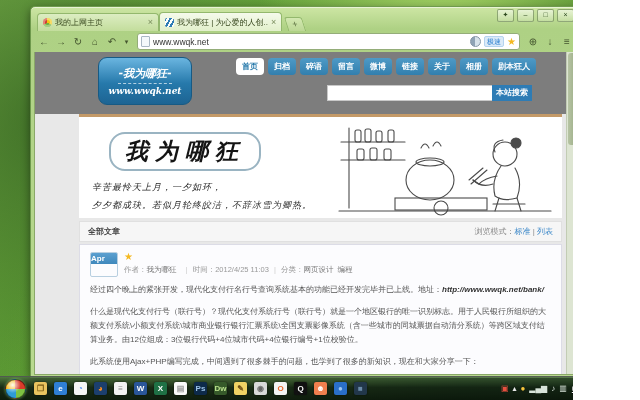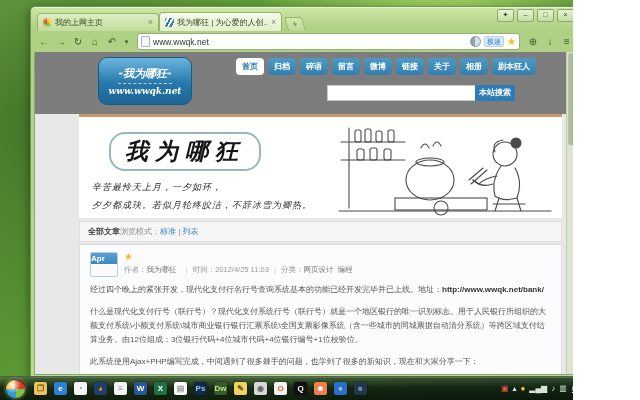--- a/index.html
+++ b/index.html
@@ -53,46 +53,46 @@
     background:linear-gradient(#6ab5e0,#2679ab 55%,#1d6493);border:1px solid #175a84;
     display:flex;flex-direction:column;align-items:center;justify-content:center;cursor:pointer;}
   .logo-l1{font-family:"DejaVu Serif",serif;font-style:italic;font-weight:bold;font-size:11px;color:#fff;
     border-bottom:1px dashed rgba(255,255,255,.65);padding-bottom:2px;}
   .logo-l2{font-family:"DejaVu Serif",serif;font-style:italic;font-weight:bold;font-size:9px;color:#fff;margin-top:2px;}
   .site-nav{position:absolute;left:201px;top:6px;display:flex;gap:4px;}
   .nav-btn{font-size:8px;font-weight:bold;color:#fff;background:linear-gradient(#4e9ac6,#327fae);
     padding:3px 6px;border-radius:4px;cursor:pointer;white-space:nowrap;}
   .nav-btn.active{background:#fff;color:#2679ab;}
   .search-input{position:absolute;left:292px;top:33px;width:158px;height:14px;border:1px solid #c9c9c9;background:#fff;font-size:8px;padding:0 3px;}
-  .search-btn{position:absolute;left:440px;top:33px;height:16px;padding:0 4px;background:#2e7cb5;color:#fff;
+  .search-btn{position:absolute;left:457px;top:33px;height:16px;padding:0 4px;background:#2e7cb5;color:#fff;
     font-size:8px;font-weight:bold;border:none;line-height:16px;cursor:pointer;}
   .container{margin-left:44px;width:483px;}
   .banner{position:relative;height:101px;background:#fff;border-top:3px solid #c49a68;overflow:hidden;}
   .callig{position:absolute;left:30px;top:15px;padding:2px 14px;border:2px solid #9ab4c2;border-radius:16px;
     font-family:"DejaVu Serif",serif;font-weight:bold;font-style:italic;font-size:23px;color:#141414;letter-spacing:7px;}
   .poem{position:absolute;left:13px;font-family:"DejaVu Serif",serif;font-style:italic;font-size:9px;color:#2b2b2b;letter-spacing:1px;}
   .poem.l1{top:64px;}
   .poem.l2{top:82px;}
   .comic{position:absolute;right:4px;top:1px;}
   .listbar{margin-top:3px;height:19px;background:#f6f6f6;border:1px solid #e0e0e0;
-    display:flex;align-items:center;justify-content:flex-start;padding:0 8px;font-size:8px;}
+    display:flex;align-items:center;justify-content:space-between;padding:0 8px;font-size:8px;}
   .listbar-title{font-weight:bold;color:#444;}
   .mode{color:#888;}
   .mode a{color:#3a87c8;text-decoration:none;cursor:pointer;}
   .article{margin-top:2px;background:#fcfcfe;border:1px solid #dcdce6;padding:7px 10px 8px 10px;position:relative;}
   .datebadge{position:absolute;left:10px;top:7px;width:26px;text-align:left;border:1px solid #b8cfe0;border-radius:2px;overflow:hidden;}
   .date-m{background:linear-gradient(#5ba0d0,#3f88bc);color:#fff;font-size:8px;font-weight:bold;line-height:11px;}
   .date-d{background:#fff;color:#333;font-size:9px;font-weight:bold;line-height:12px;margin-left:36px;}
   .titlerow{margin-left:34px;display:flex;align-items:center;gap:4px;}
   .a-title{font-size:10px;font-weight:bold;color:#2e7cb5;text-decoration:none;cursor:pointer;}
   .metarow{margin-left:34px;margin-top:3px;font-size:7.5px;color:#999;}
   .metarow .sep{margin:0 3px;color:#ccc;}
   .metarow .cat{color:#777;margin-right:4px;cursor:pointer;}
   .article p{margin:8px 0 0 0;font-size:8px;color:#555;line-height:1.75;}
-  .bank-link{font-weight:bold;color:#333;cursor:pointer;}
+  .bank-link{font-weight:bold;font-style:italic;color:#333;cursor:pointer;}
   
   .taskbar{position:absolute;left:0;bottom:0;width:640px;height:23px;
     background:linear-gradient(rgba(70,95,70,.55),rgba(15,28,18,.88) 45%,rgba(8,18,10,.92));
     border-top:1px solid rgba(255,255,255,.28);display:flex;align-items:center;}
   .start{width:19px;height:18px;margin:0 4px 0 5px;border-radius:50%;cursor:pointer;
     background:radial-gradient(circle at 35% 28%, rgba(255,255,255,.95), rgba(255,255,255,0) 45%),
       conic-gradient(#d93b2a 0 90deg,#7ec242 0 180deg,#2f9bd6 0 270deg,#f7b400 0 360deg);
     border:1px solid rgba(0,0,0,.5);box-shadow:0 0 3px rgba(180,255,160,.5);}
   .tb-icons{display:flex;align-items:center;gap:7px;margin-left:4px;}
   .tb-icon{width:13px;height:13px;border-radius:2px;font-size:8px;font-weight:bold;

